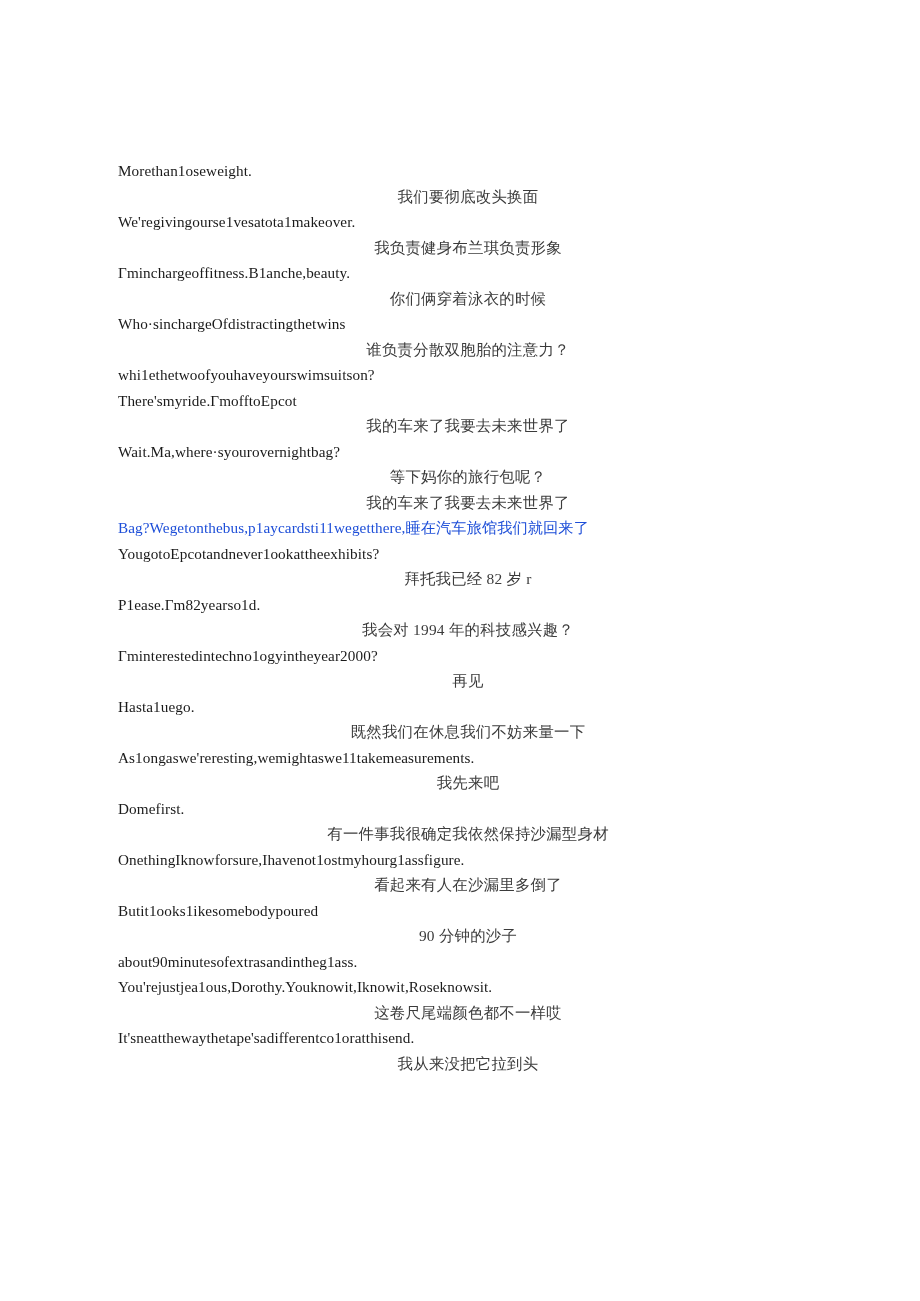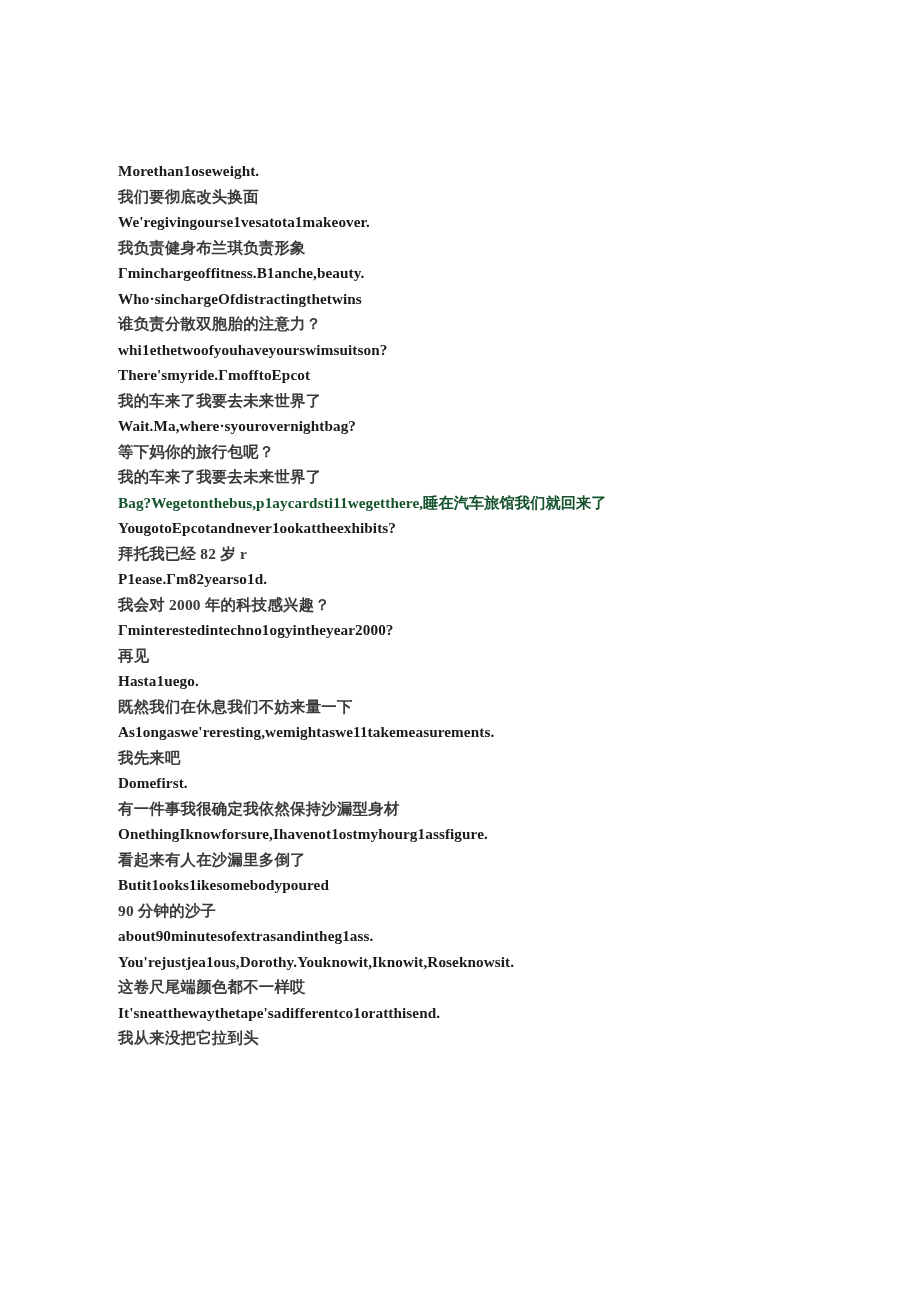--- a/index.html
+++ b/index.html
@@ -22,64 +22,65 @@
     top: 0;
     width: 920px;
     height: 1301px;
     background: #ffffff;
   }
   .text-body {
     position: absolute;
     left: 118px;
     top: 158px;
     width: 700px;
-    font-weight: bold;
   }
   .line {
     font-size: 15.2px;
     line-height: 25.5px;
     white-space: pre-wrap;
     letter-spacing: 0.1px;
     color: #1a1a1a;
     font-family: "Liberation Serif", "DejaVu Serif", serif;
   }
   
   .line.zh {
     color: #3b3b3b;
     font-size: 15.4px;
     letter-spacing: 0.25px;
+    text-align: center;
   }
   
   .line.mixed {
-    color: #14532d;
+    color: #1d4ed8;
   }
 </style>
 </head>
 <body>
 
 <div class="page">
   <div class="text-body">
     <div class="line en">Morethan1oseweight.</div>
     <div class="line zh">我们要彻底改头换面</div>
     <div class="line en">We'regivingourse1vesatota1makeover.</div>
     <div class="line zh">我负责健身布兰琪负责形象</div>
     <div class="line en">Γminchargeoffitness.B1anche,beauty.</div>
+    <div class="line zh">你们俩穿着泳衣的时候</div>
     <div class="line en">Who·sinchargeOfdistractingthetwins</div>
     <div class="line zh">谁负责分散双胞胎的注意力？</div>
     <div class="line en">whi1ethetwoofyouhaveyourswimsuitson?</div>
     <div class="line en">There'smyride.ΓmofftoEpcot</div>
     <div class="line zh">我的车来了我要去未来世界了</div>
     <div class="line en">Wait.Ma,where·syourovernightbag?</div>
     <div class="line zh">等下妈你的旅行包呢？</div>
     <div class="line zh">我的车来了我要去未来世界了</div>
     <div class="line mixed">Bag?Wegetonthebus,p1aycardsti11wegetthere,睡在汽车旅馆我们就回来了</div>
     <div class="line en">YougotoEpcotandnever1ookattheexhibits?</div>
     <div class="line zh">拜托我已经 82 岁 r</div>
     <div class="line en">P1ease.Γm82yearso1d.</div>
-    <div class="line zh">我会对 2000 年的科技感兴趣？</div>
+    <div class="line zh">我会对 1994 年的科技感兴趣？</div>
     <div class="line en">Γminterestedintechno1ogyintheyear2000?</div>
     <div class="line zh">再见</div>
     <div class="line en">Hasta1uego.</div>
     <div class="line zh">既然我们在休息我们不妨来量一下</div>
     <div class="line en">As1ongaswe'reresting,wemightaswe11takemeasurements.</div>
     <div class="line zh">我先来吧</div>
     <div class="line en">Domefirst.</div>
     <div class="line zh">有一件事我很确定我依然保持沙漏型身材</div>
     <div class="line en">OnethingIknowforsure,Ihavenot1ostmyhourg1assfigure.</div>
     <div class="line zh">看起来有人在沙漏里多倒了</div>

